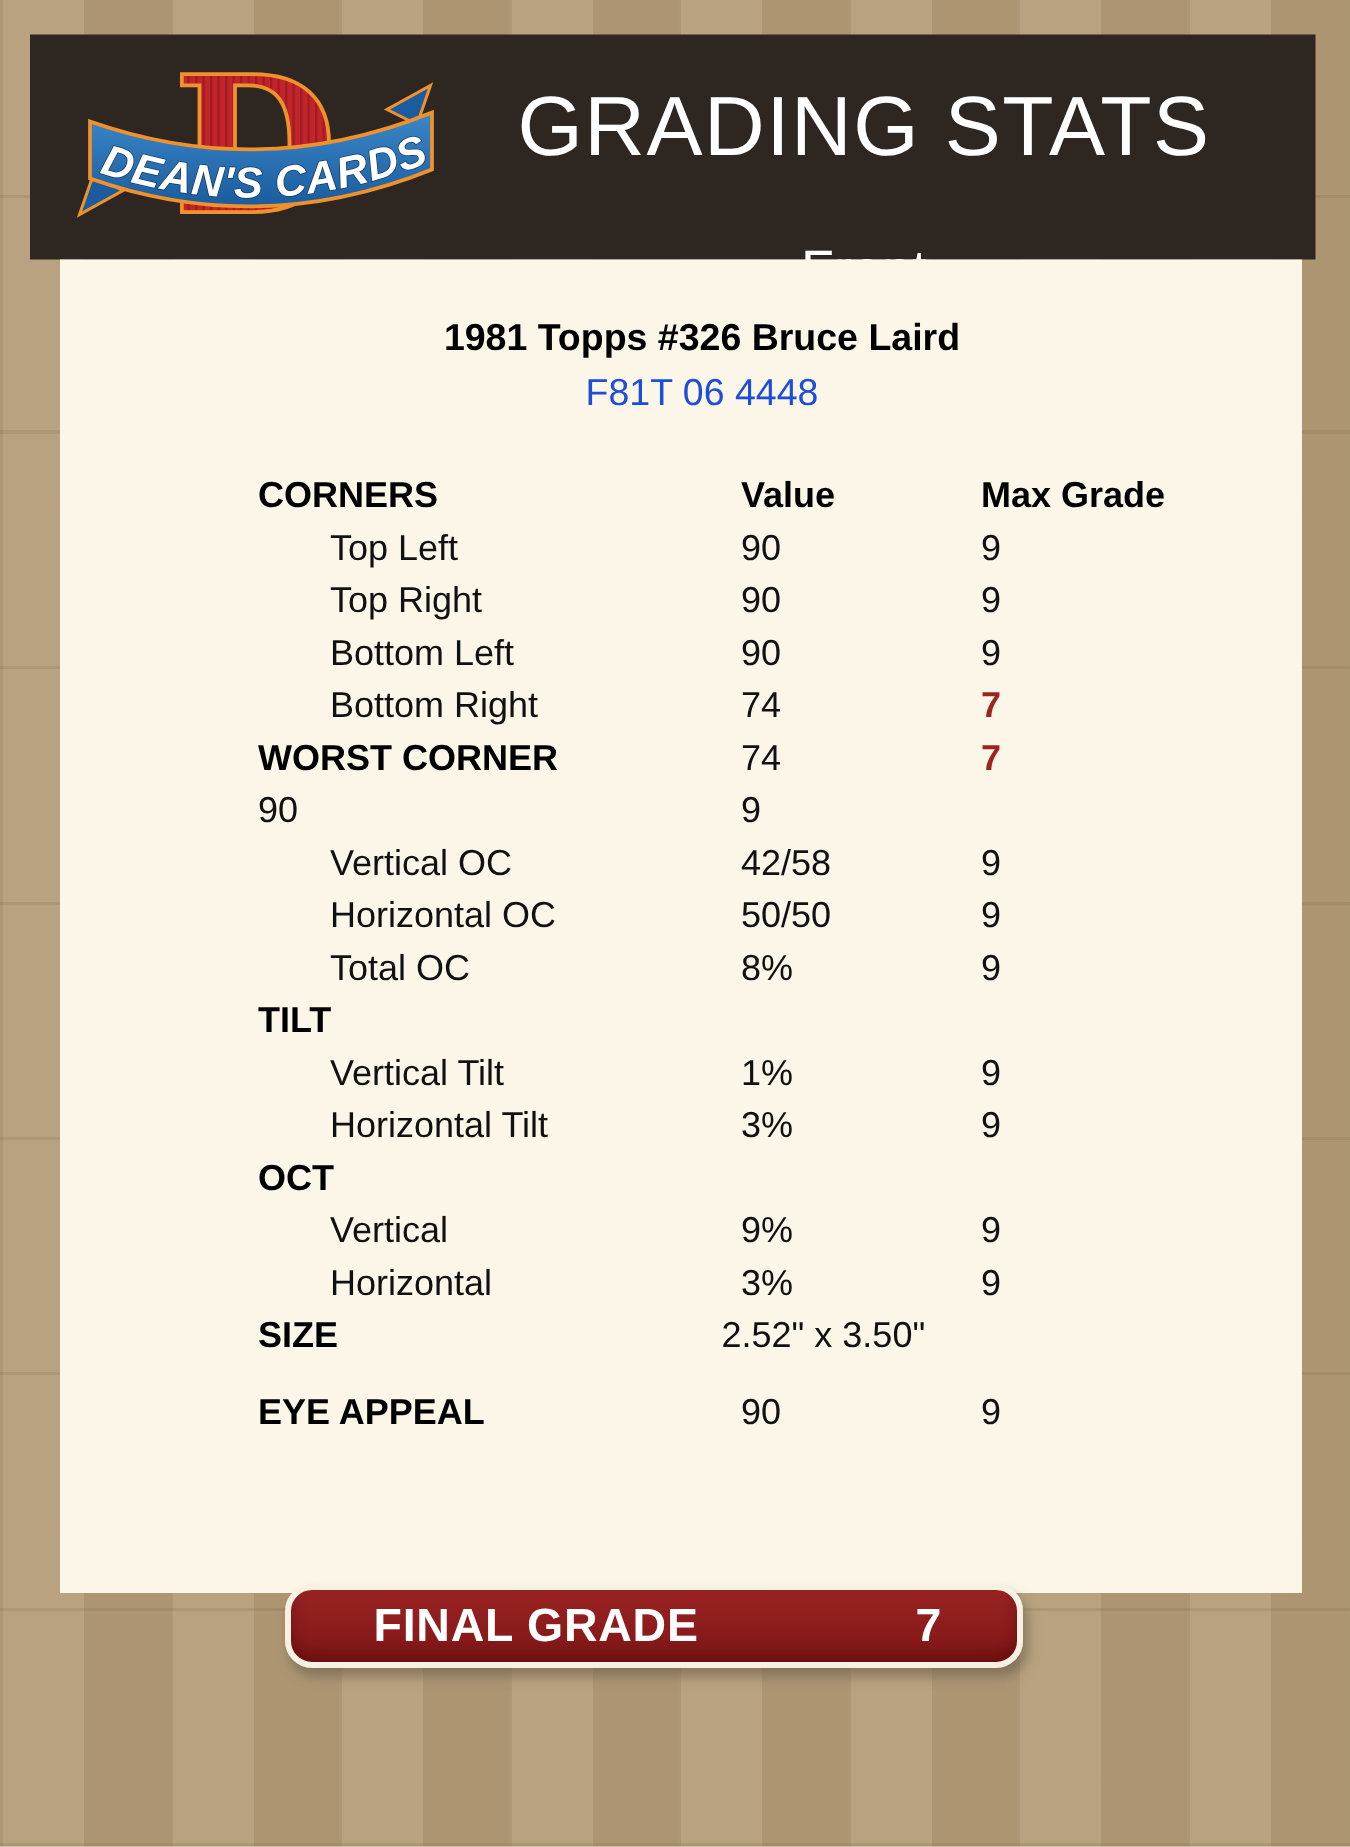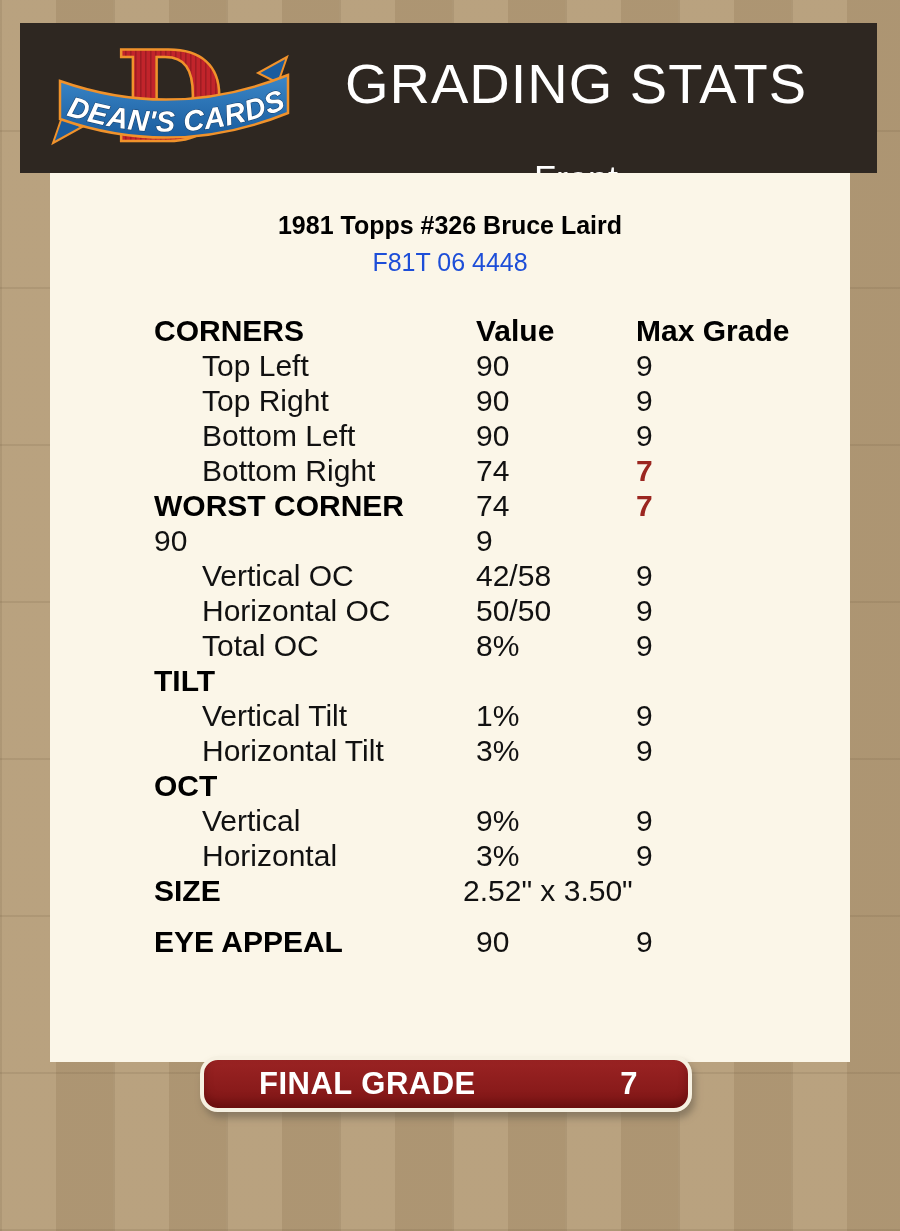--- a/index.html
+++ b/index.html
@@ -23,30 +23,31 @@
   }
   .logo{position:absolute;left:30px;top:6px;width:240px;height:140px;}
   .logo svg{display:block;width:240px;height:140px;}
   .titles{
     position:absolute;left:556px;top:34px;transform:translateX(-50%);
     text-align:center;color:#ffffff;white-space:nowrap;
   }
   .main-title{font-size:56px;line-height:54px;letter-spacing:1px;text-align:center;}
   .sub-title{font-size:36px;line-height:50px;margin-top:44px;}
   .panel{
-    position:absolute;left:50px;top:173px;width:800px;height:889px;
+    position:absolute;left:40px;top:173px;width:800px;height:889px;
     background:#fbf6e8;
+    padding-left:28px;
   }
   .card-title{margin-top:38px;text-align:center;font-weight:bold;font-size:25px;line-height:29px;color:#000;}
   .card-serial{margin-top:8px;text-align:center;font-size:25px;line-height:29px;color:#1d4ed8;}
   .stats-table{margin-top:36px;}
   .trow{
     display:grid;grid-template-columns:322px 160px 182px;
     padding-left:104px;height:35px;align-items:center;
-    font-size:30px;color:#111;
+    font-size:24px;color:#111;
   }
   .header-row .cell{font-weight:bold;color:#000;}
   .cell{overflow:visible;white-space:nowrap;}
   .cell.value,.cell.max{text-align:left;}
   .cell.label.indent{padding-left:48px;}
   .cell.label.bold{font-weight:bold;color:#000;}
   .cell.max.red{color:#9b2620;font-weight:bold;}
   .trow.gap-before{margin-top:16px;}
   .trow.size-row .cell.value{transform:translateX(-13px);}
   .final-grade{

